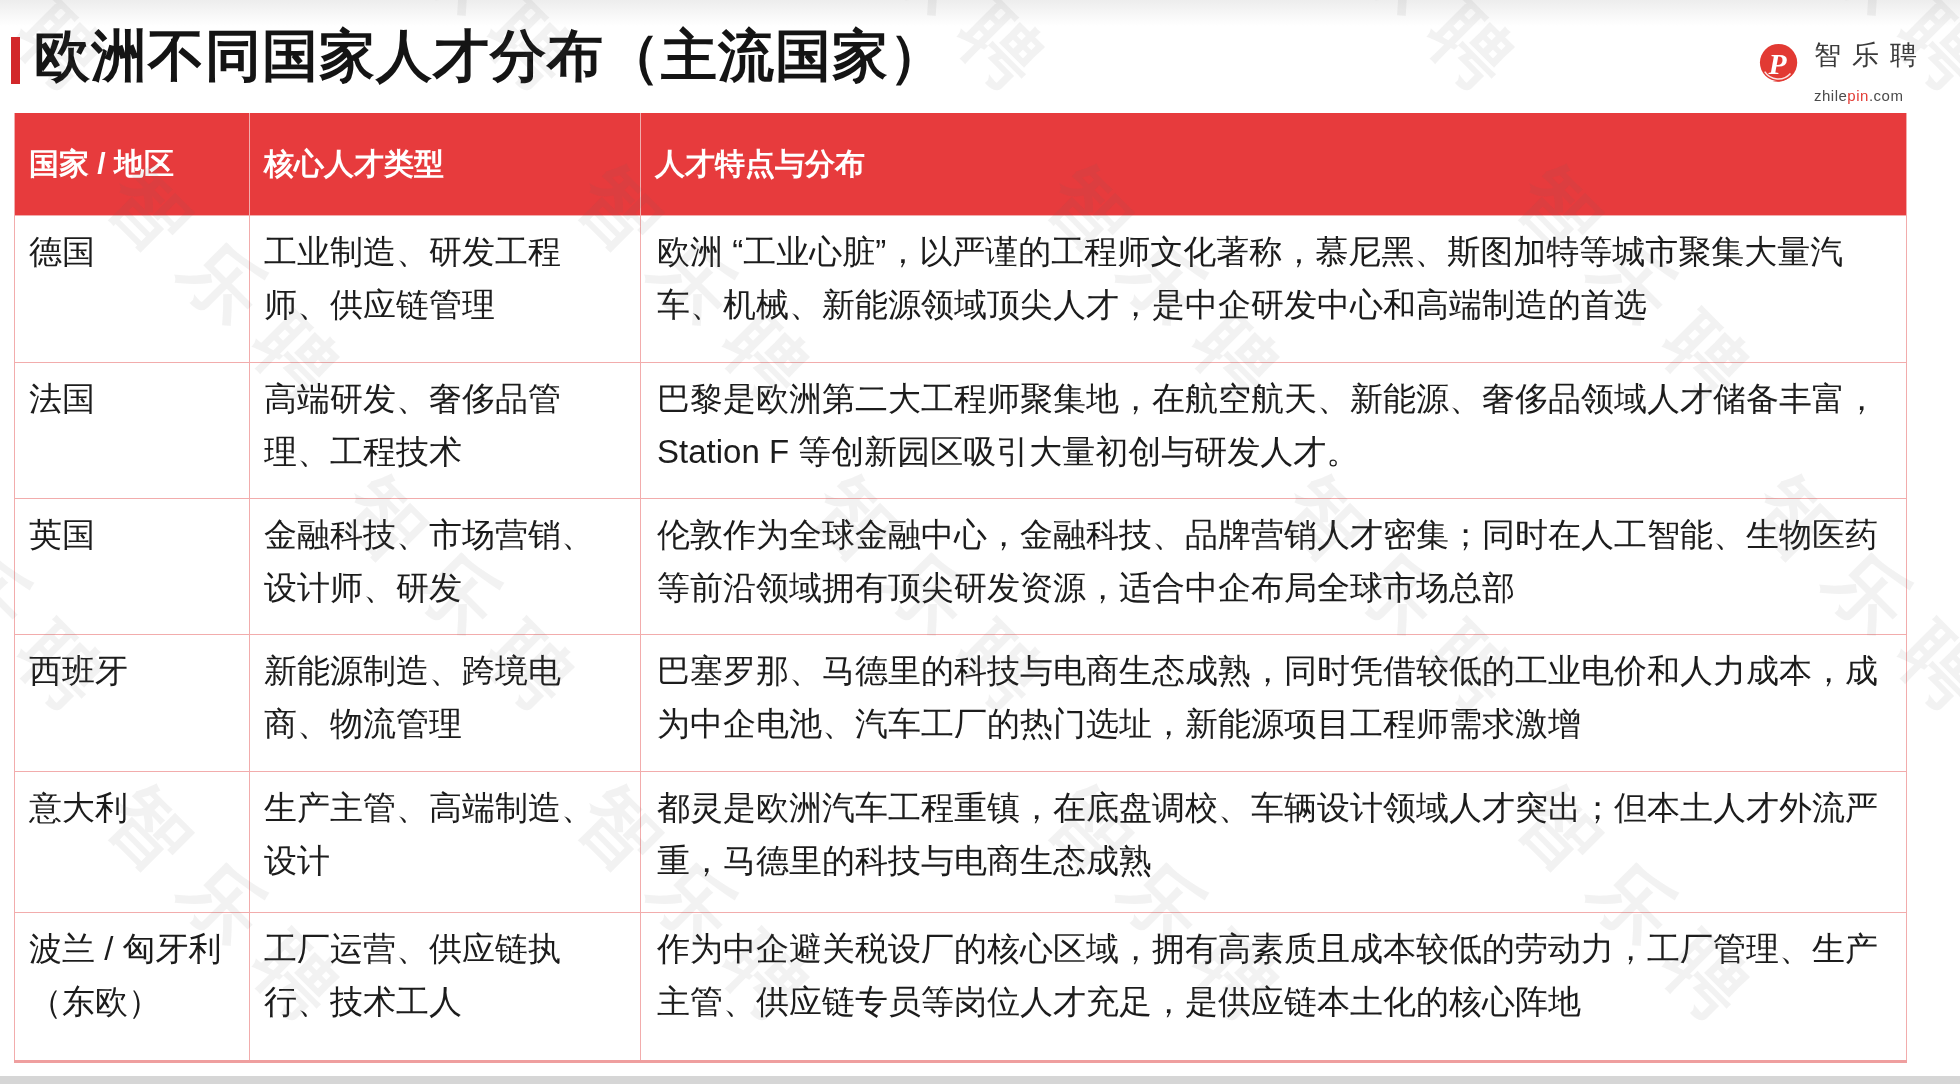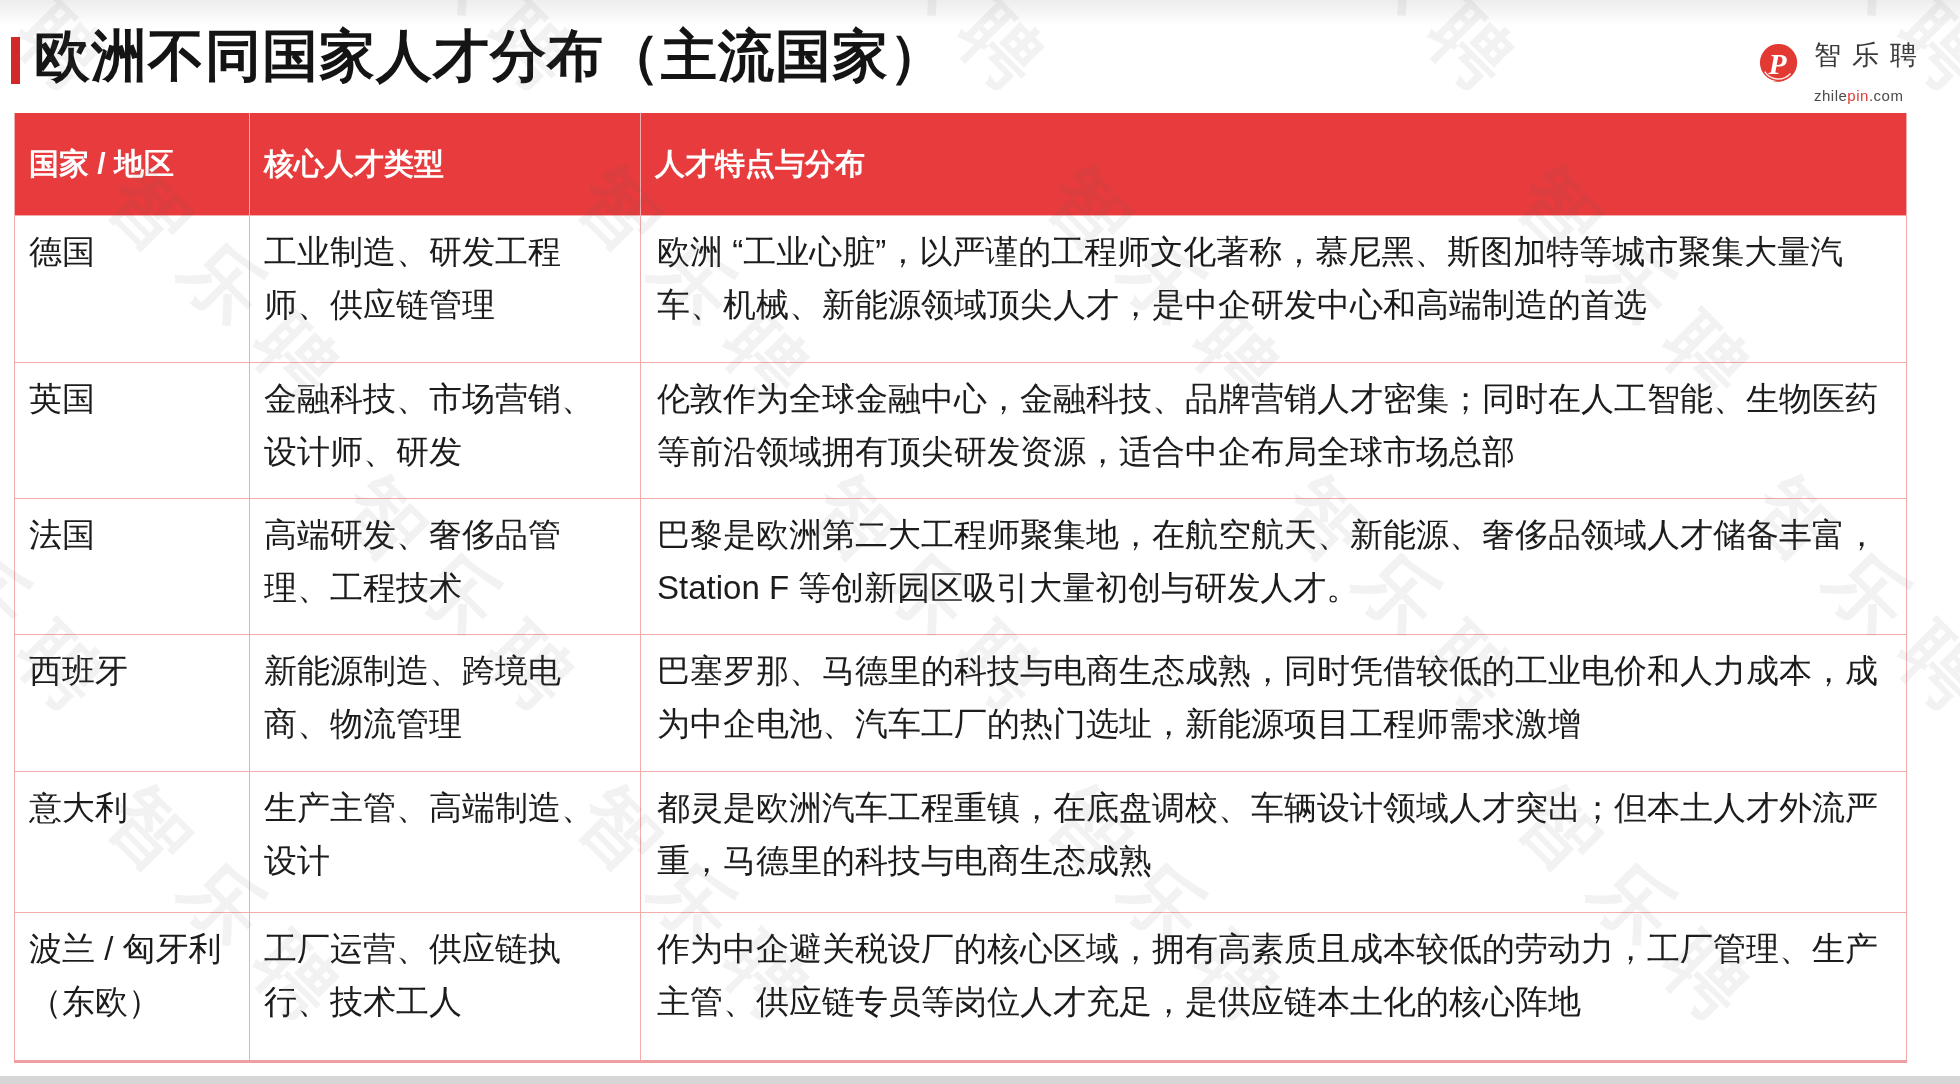--- a/index.html
+++ b/index.html
@@ -140,28 +140,28 @@
         <th>人才特点与分布</th>
       </tr>
     </thead>
     <tbody>
       <tr>
         <td>德国</td>
         <td>工业制造、研发工程师、供应链管理</td>
         <td class="desc">欧洲 “工业心脏”，以严谨的工程师文化著称，慕尼黑、斯图加特等城市聚集大量汽车、机械、新能源领域顶尖人才，是中企研发中心和高端制造的首选</td>
       </tr>
       <tr>
+        <td>法国</td>
+        <td>高端研发、奢侈品管理、工程技术</td>
+        <td class="desc">巴黎是欧洲第二大工程师聚集地，在航空航天、新能源、奢侈品领域人才储备丰富，Station F 等创新园区吸引大量初创与研发人才。</td>
+      </tr>
+      <tr>
         <td>英国</td>
         <td>金融科技、市场营销、设计师、研发</td>
         <td class="desc">伦敦作为全球金融中心，金融科技、品牌营销人才密集；同时在人工智能、生物医药等前沿领域拥有顶尖研发资源，适合中企布局全球市场总部</td>
-      </tr>
-      <tr>
-        <td>法国</td>
-        <td>高端研发、奢侈品管理、工程技术</td>
-        <td class="desc">巴黎是欧洲第二大工程师聚集地，在航空航天、新能源、奢侈品领域人才储备丰富，Station F 等创新园区吸引大量初创与研发人才。</td>
       </tr>
       <tr>
         <td>西班牙</td>
         <td>新能源制造、跨境电商、物流管理</td>
         <td class="desc">巴塞罗那、马德里的科技与电商生态成熟，同时凭借较低的工业电价和人力成本，成为中企电池、汽车工厂的热门选址，新能源项目工程师需求激增</td>
       </tr>
       <tr>
         <td>意大利</td>
         <td>生产主管、高端制造、设计</td>
         <td class="desc">都灵是欧洲汽车工程重镇，在底盘调校、车辆设计领域人才突出；但本土人才外流严重，马德里的科技与电商生态成熟</td>

